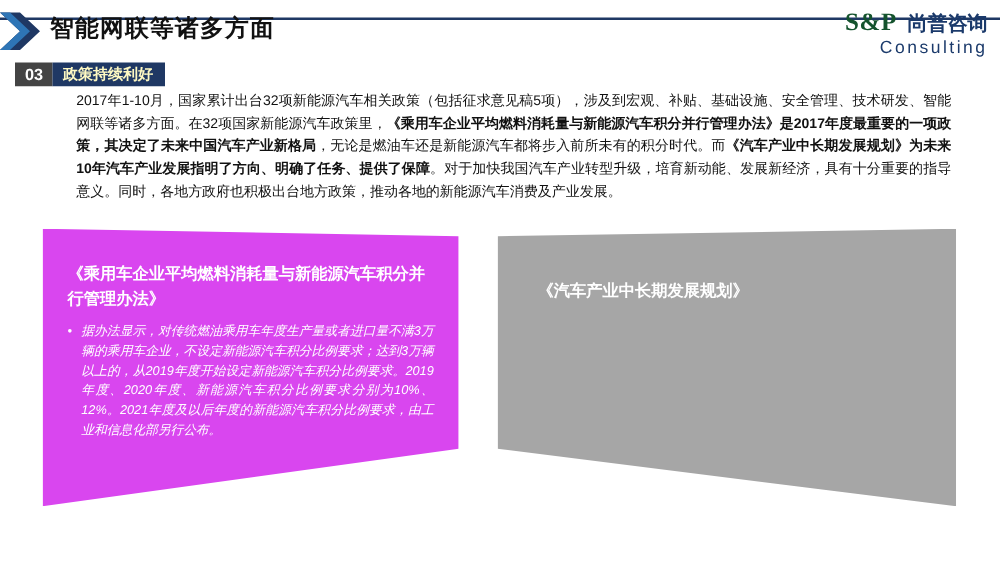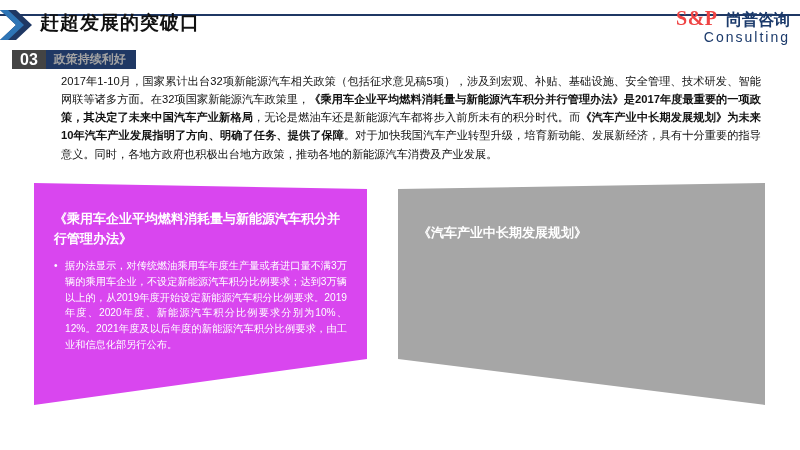--- a/index.html
+++ b/index.html
@@ -49,21 +49,21 @@
     position: absolute;
     right: 10px;
     top: 8px;
     text-align: right;
     line-height: 1.05;
   }
   .logo-main {
     font-family: "Liberation Serif", serif;
     font-size: 20px;
     font-weight: bold;
-    color: #ef4444;
+    color: #14532d;
     letter-spacing: 0.5px;
   }
   .logo-cn {
     font-size: 16px;
     color: #1b3a6b;
     font-weight: bold;
     display: inline-block;
     margin-left: 4px;
   }
   .logo-sub {
@@ -78,30 +78,30 @@
     position: absolute;
     left: 12px;
     top: 50px;
     display: flex;
     align-items: stretch;
     height: 19px;
   }
   .section-num {
     background: #444444;
     color: #ffffff;
-    font-size: 16px;
+    font-size: 13px;
     font-weight: bold;
     padding: 0 8px;
     display: flex;
     align-items: center;
     justify-content: center;
   }
   .section-title {
     background: #1f3864;
-    color: #a3a3a3;
+    color: #fef9c3;
     font-size: 12px;
     font-weight: bold;
     padding: 0 10px 0 8px;
     display: flex;
     align-items: center;
     font-family: Liberation Mono, monospace;
   }
 
   
   .paragraph {
@@ -143,33 +143,35 @@
   }
   .panel-title {
     font-size: 13px;
     font-weight: bold;
     line-height: 1.5;
     margin: 0 0 10px 0;
   }
   .panel-right .panel-title {
     color: #ffffff;
     margin-top: 14px;
+    margin-left: 12px;
   }
   .panel-list {
     margin: 0;
     padding: 0;
     list-style: none;
   }
   .panel-list li {
     position: relative;
     padding-left: 11px;
     font-size: 10.2px;
     line-height: 1.55;
     margin-bottom: 7px;
     text-align: justify;
+    font-style: italic;
   }
   .panel-list li::before {
     content: "•";
     position: absolute;
     left: 0;
     top: 0;
   }
   .panel-right .panel-list li {
     font-weight: bold;
     color: #ffffff;
@@ -180,21 +182,21 @@
 </style>
 </head>
 <body>
 
 <div class="header">
   <div class="header-bar"></div>
   <svg class="header-accent" viewBox="0 0 34 34">
     <polygon points="0,2 16,2 32,17 16,32 0,32 16,17" fill="#1f3864"></polygon>
     <polygon points="0,2 8,2 24,17 8,32 0,32 16,17" fill="#2e75b6"></polygon>
   </svg>
-  <div class="header-title">赶超发展的突破口</div>
+  <div class="header-title">智能网联等诸多方面</div>
   <div class="logo">
     <div>
       <span class="logo-main">S&amp;P</span>
       <span class="logo-cn">尚普咨询</span>
     </div>
     <div class="logo-sub">Consulting</div>
   </div>
 </div>
 
 <div class="section-row">

